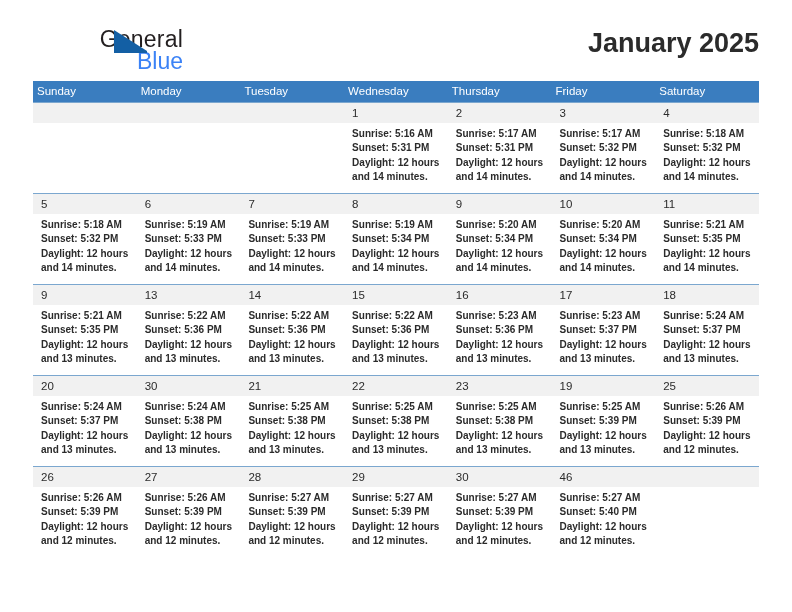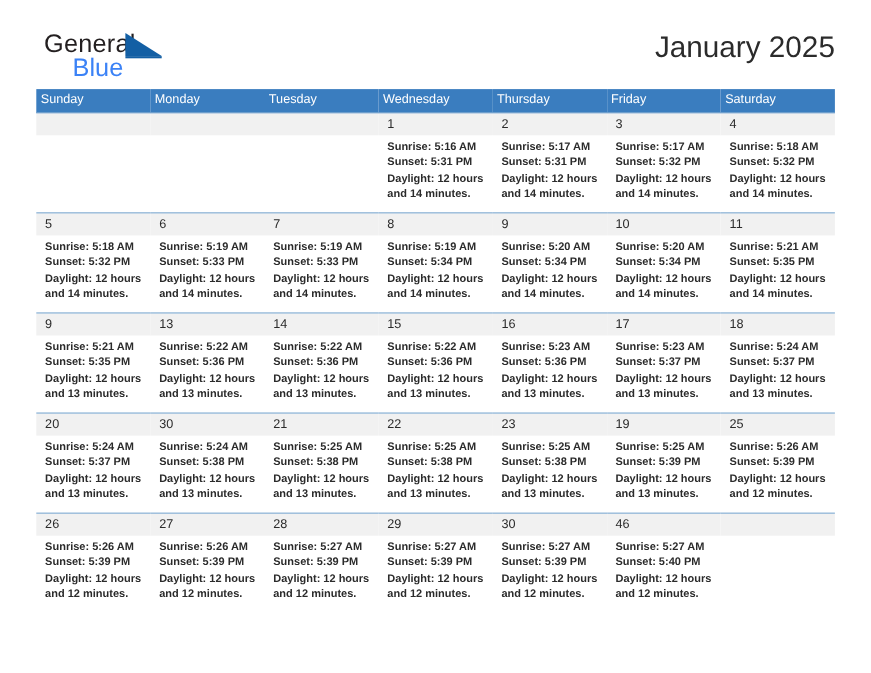--- a/index.html
+++ b/index.html
@@ -30,20 +30,21 @@
     padding-top: 26px;
     height: 74px;
     box-sizing: border-box;
   }
   .brand {
     position: relative;
     width: 150px;
     height: 56px;
     padding-left: 7px;
     box-sizing: border-box;
+    text-align: right;
   }
   .brand-general {
     font-size: 23px;
     letter-spacing: 0.2px;
     color: #231f20;
     line-height: 26px;
     display: block;
   }
   .brand-blue {
     font-size: 23px;
@@ -66,20 +67,21 @@
     position: absolute;
     left: 81px;
     top: 25px;
     width: 33px;
     height: 2px;
     background: #135fa4;
   }
   .title-block {
     text-align: right;
     padding-top: 1px;
+    font-weight: bold;
   }
   .cal-title {
     font-size: 27px;
     color: #2b2b2b;
     line-height: 32px;
   }
   .cal-subtitle {
     font-size: 13.5px;
     color: #2b2b2b;
     line-height: 20px;

